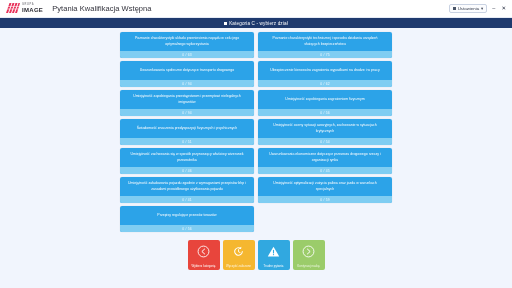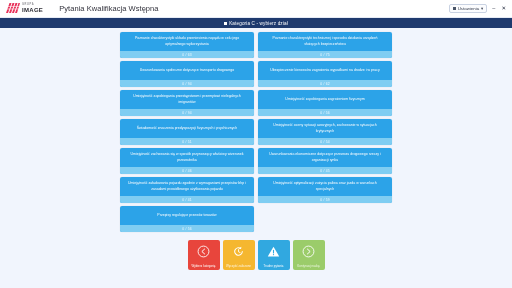--- a/index.html
+++ b/index.html
@@ -14,21 +14,21 @@
   .topbar{
     height:18px; background:#ffffff; display:flex; align-items:center;
     padding:0 3px; position:relative; border-bottom:1px solid #e6ebf5;
   }
   .logo{ display:flex; align-items:center; gap:2px; padding-left:2px; }
   .logo-mark{ width:15px; height:13px; position:relative; flex:none; }
   .logo-mark svg{ display:block; }
   .logo-txt{ display:flex; flex-direction:column; line-height:1; }
   .logo-grupa{ font-size:2.6px; letter-spacing:.6px; color:#8d8d93; font-weight:bold; }
   .logo-image{ font-size:6px; letter-spacing:.3px; color:#2b2b33; font-weight:bold; }
-  .app-title{ font-size:7.5px; color:#32323c; margin-left:16px; letter-spacing:.05px; }
+  .app-title{ font-size:7.5px; color:#32323c; margin-left:9px; letter-spacing:.05px; }
 
   .topbar-right{ margin-left:auto; display:flex; align-items:center; gap:4px; padding-right:2px; }
   .settings-btn{
     display:flex; align-items:center; gap:2px;
     border:1px solid #c9d2e2; border-radius:2px; background:#fbfcfe;
     padding:1px 3px; font-size:4.4px; color:#3a4252; white-space:nowrap;
   }
   .settings-btn .sq{ width:3px; height:3px; background:#4a5568; flex:none; }
   .win-btn{ font-size:5.5px; color:#2d3446; line-height:1; padding:0 1px; }
 

